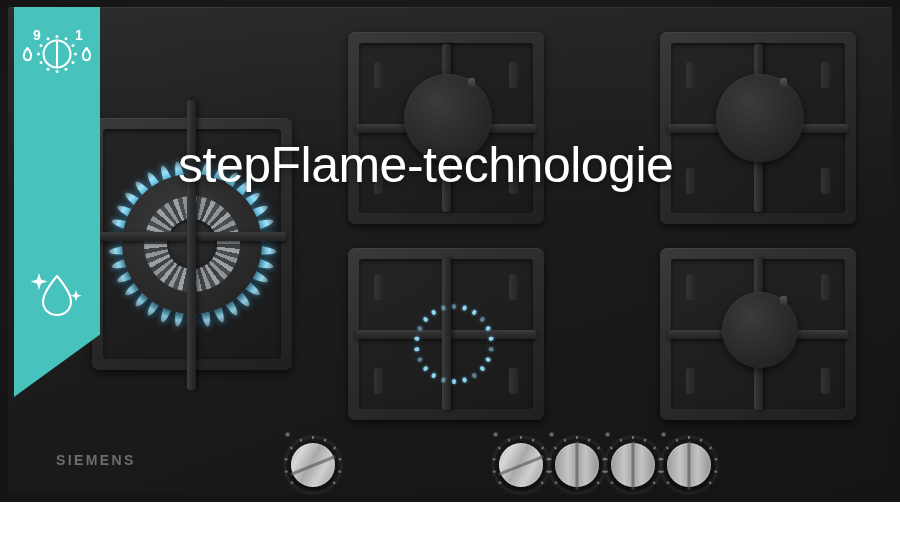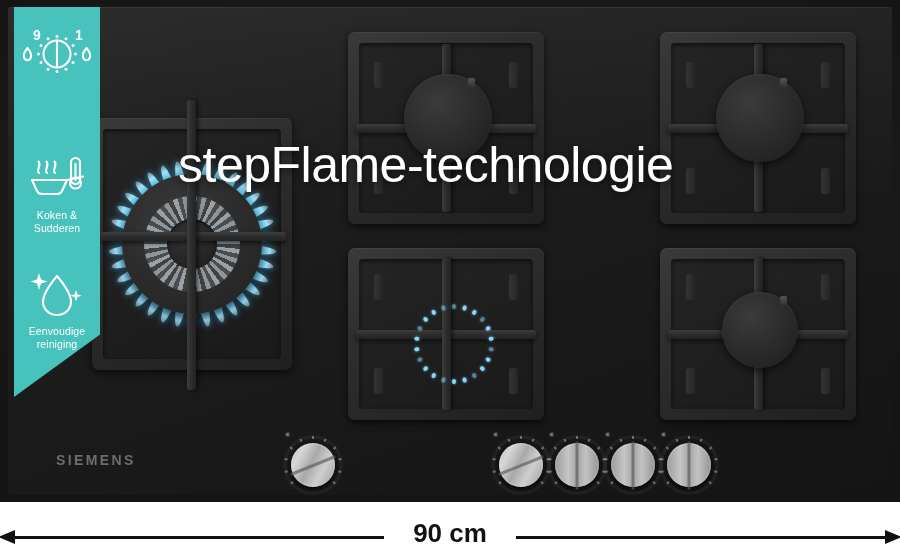--- a/index.html
+++ b/index.html
@@ -533,47 +533,29 @@
               <circle cx="18.5" cy="28" r="1.5"></circle>
               <circle cx="21" cy="19.5" r="1.5"></circle>
               <circle cx="28" cy="12.8" r="1.5"></circle>
             </g>
             <path d="M7.5 22 C11 26 12 29.5 10.5 32.5 C9.3 34.8 5.7 34.8 4.5 32.5 C3 29.5 4 26 7.5 22 Z"></path>
             <path d="M66.5 22 C70 26 71 29.5 69.5 32.5 C68.3 34.8 64.7 34.8 63.5 32.5 C62 29.5 63 26 66.5 22 Z"></path>
           </svg>
         </div>
       </div>
 
-      <div class="feature" id="feature-1">
-        <div class="ficon">
-          <svg width="68" height="50" viewBox="0 0 68 50" fill="none" stroke="#ffffff" stroke-width="2.1" stroke-linecap="round" stroke-linejoin="round">
-            <path d="M16 20 C12.5 16.5 19 13 15.5 8.5"></path>
-            <path d="M24 20 C20.5 16.5 27 13 23.5 8.5"></path>
-            <path d="M32 20 C28.5 16.5 35 13 31.5 8.5"></path>
-            <path d="M9 27 L44 27 L39 38 C38 40 36 41 34 41 L19 41 C17 41 15 40 14 38 Z"></path>
-            <line x1="44" y1="27" x2="60" y2="23.5"></line>
-            <rect x="48" y="5" width="9" height="26" rx="4.5"></rect>
-            <circle cx="52.5" cy="30" r="5.5"></circle>
-            <line x1="52.5" y1="11" x2="52.5" y2="27"></line>
-          </svg>
-        </div>
-        <div class="flabel">Koken &amp;
-Sudderen</div>
-      </div>
 
       <div class="feature" id="feature-2">
         <div class="ficon">
           <svg width="66" height="52" viewBox="0 0 66 52" fill="none" stroke="#ffffff" stroke-width="2.1" stroke-linecap="round" stroke-linejoin="round">
             <path d="M33 8 C33 8 47 24 47 33.5 C47 41.5 40.7 47 33 47 C25.3 47 19 41.5 19 33.5 C19 24 33 8 33 8 Z"></path>
             <path d="M15 5 L17 11.5 L23.5 13.5 L17 15.5 L15 22 L13 15.5 L6.5 13.5 L13 11.5 Z" fill="#ffffff" stroke="none"></path>
             <path d="M52 22 L53.4 26.3 L57.7 27.7 L53.4 29.1 L52 33.4 L50.6 29.1 L46.3 27.7 L50.6 26.3 Z" fill="#ffffff" stroke="none"></path>
           </svg>
         </div>
-        <div class="flabel">Eenvoudige
-reiniging</div>
       </div>
     </div>
 
     <div id="headline">stepFlame-technologie</div>
 
 
     <div id="brand">SIEMENS</div>
 
     <div class="knob-unit" style="left:291px; top:443px;">
       <div class="knob-ring">
@@ -670,23 +652,14 @@
           <div class="tick" style="transform: rotate(130deg);"></div>
         </div>
       <div class="knob-marks">◉</div>
       <div class="knob off">
         <div class="knob-line vert"></div>
       </div>
     </div>
 
   </div>
 
-  <div id="dimension">
-    <div id="dim-label">90 cm</div>
-    <div class="dim-arrow" id="dim-left">
-      <div class="arrowhead" id="head-left"></div>
-    </div>
-    <div class="dim-arrow" id="dim-right">
-      <div class="arrowhead" id="head-right"></div>
-    </div>
-  </div>
 
 </div>
 
 </body></html>

